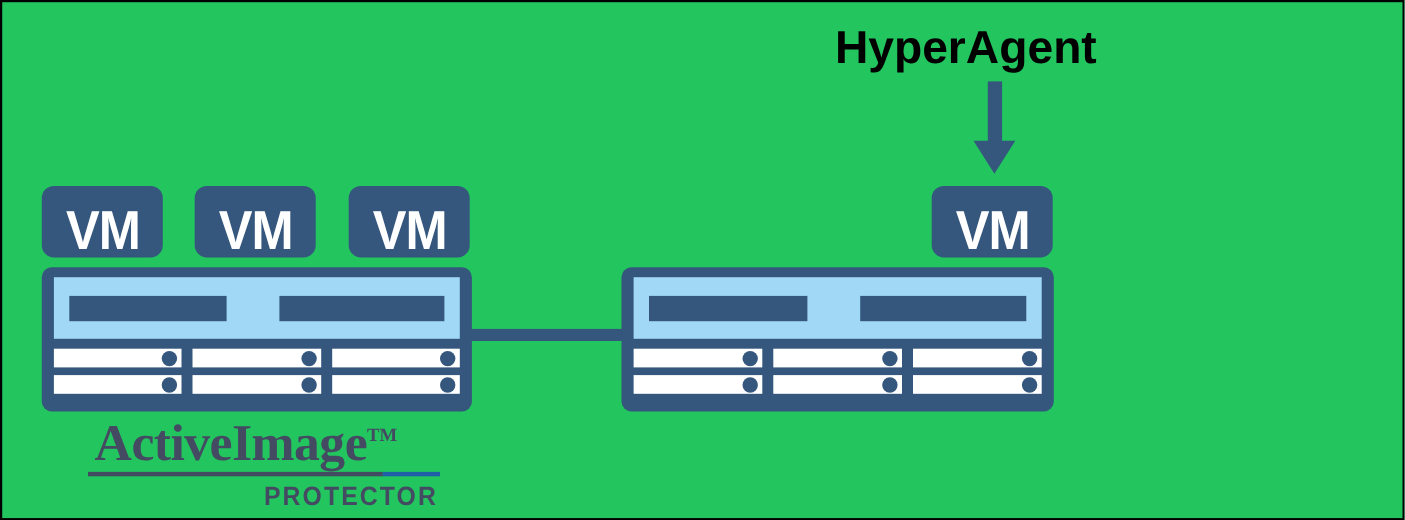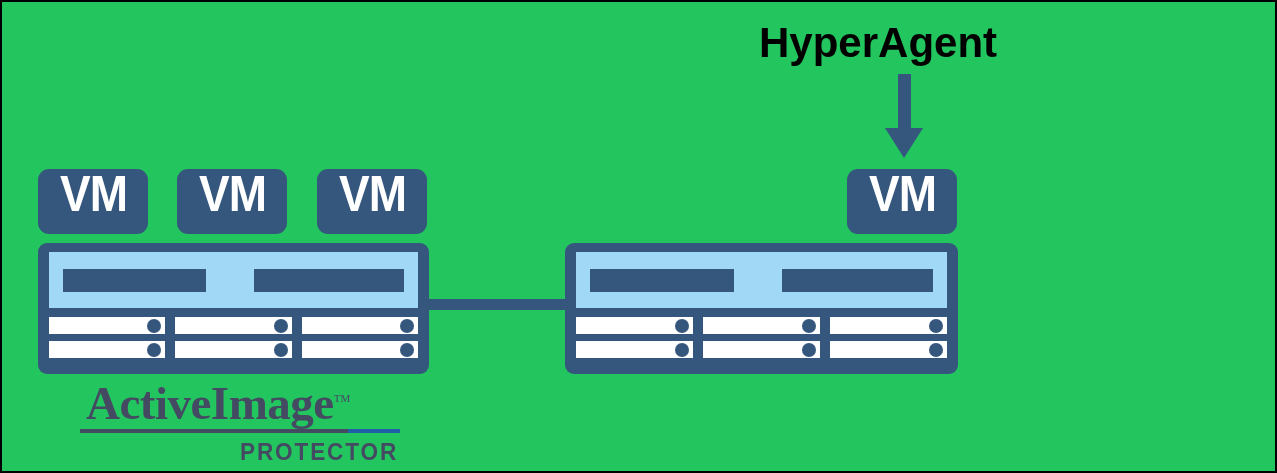--- a/index.html
+++ b/index.html
@@ -21,21 +21,21 @@
     box-sizing: border-box;
     overflow: hidden;
   }
 
   
   .vm-chip {
     position: absolute;
     border-radius: 11px;
     background: #35577d;
     display: flex;
-    align-items: flex-start;
+    align-items: flex-end;
     justify-content: center;
   }
   .vm-chip .vm-label {
     color: #ffffff;
     font-family: "Liberation Sans", sans-serif;
     font-weight: bold;
     font-size: 50px;
     line-height: 1;
     letter-spacing: -1px;
     transform: scaleX(0.92);
@@ -135,23 +135,23 @@
     font-weight: bold;
     font-size: 47px;
     line-height: 1;
     letter-spacing: -0.5px;
     color: #454a63;
     white-space: nowrap;
     text-align: left;
     padding-left: 6px;
   }
   .logo-tm {
-    font-size: 11px;
+    font-size: 17px;
     vertical-align: super;
-    font-weight: normal;
+    font-weight: bold;
     letter-spacing: 0;
   }
   .logo-rules {
     position: relative;
     height: 5px;
     margin-top: 2px;
     display: flex;
   }
   .logo-rule-dark {
     flex: 1 1 auto;

